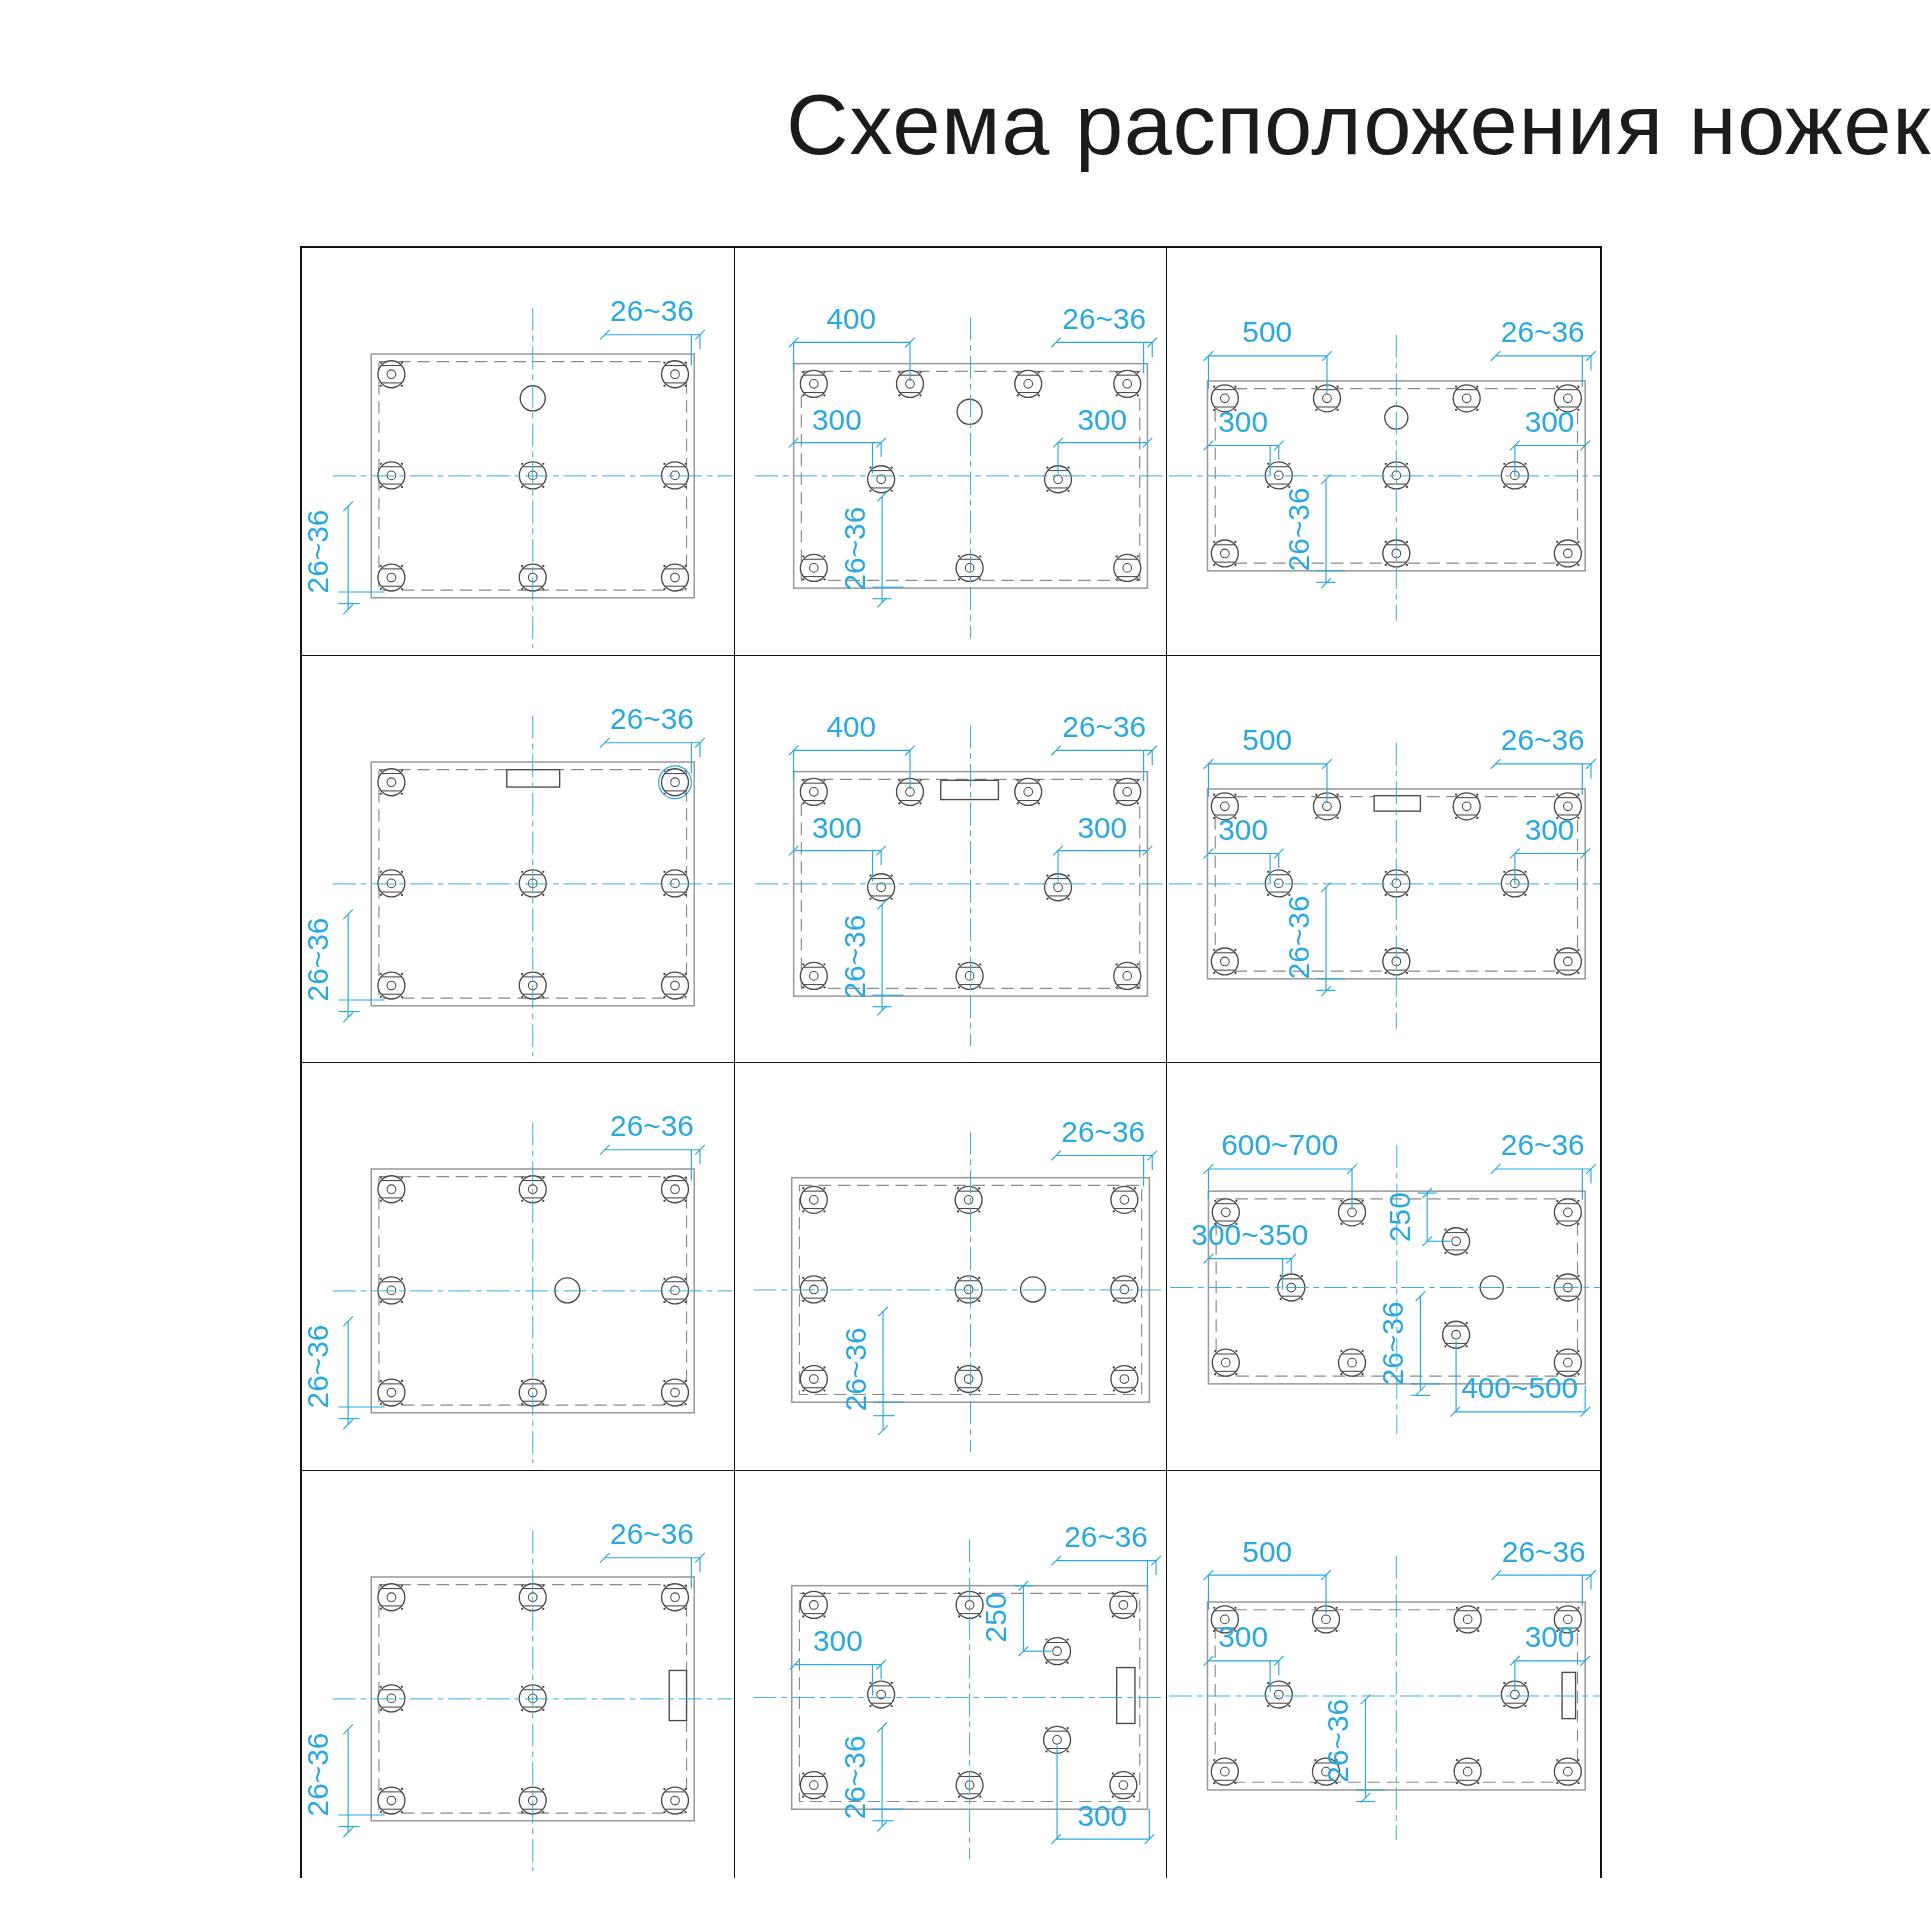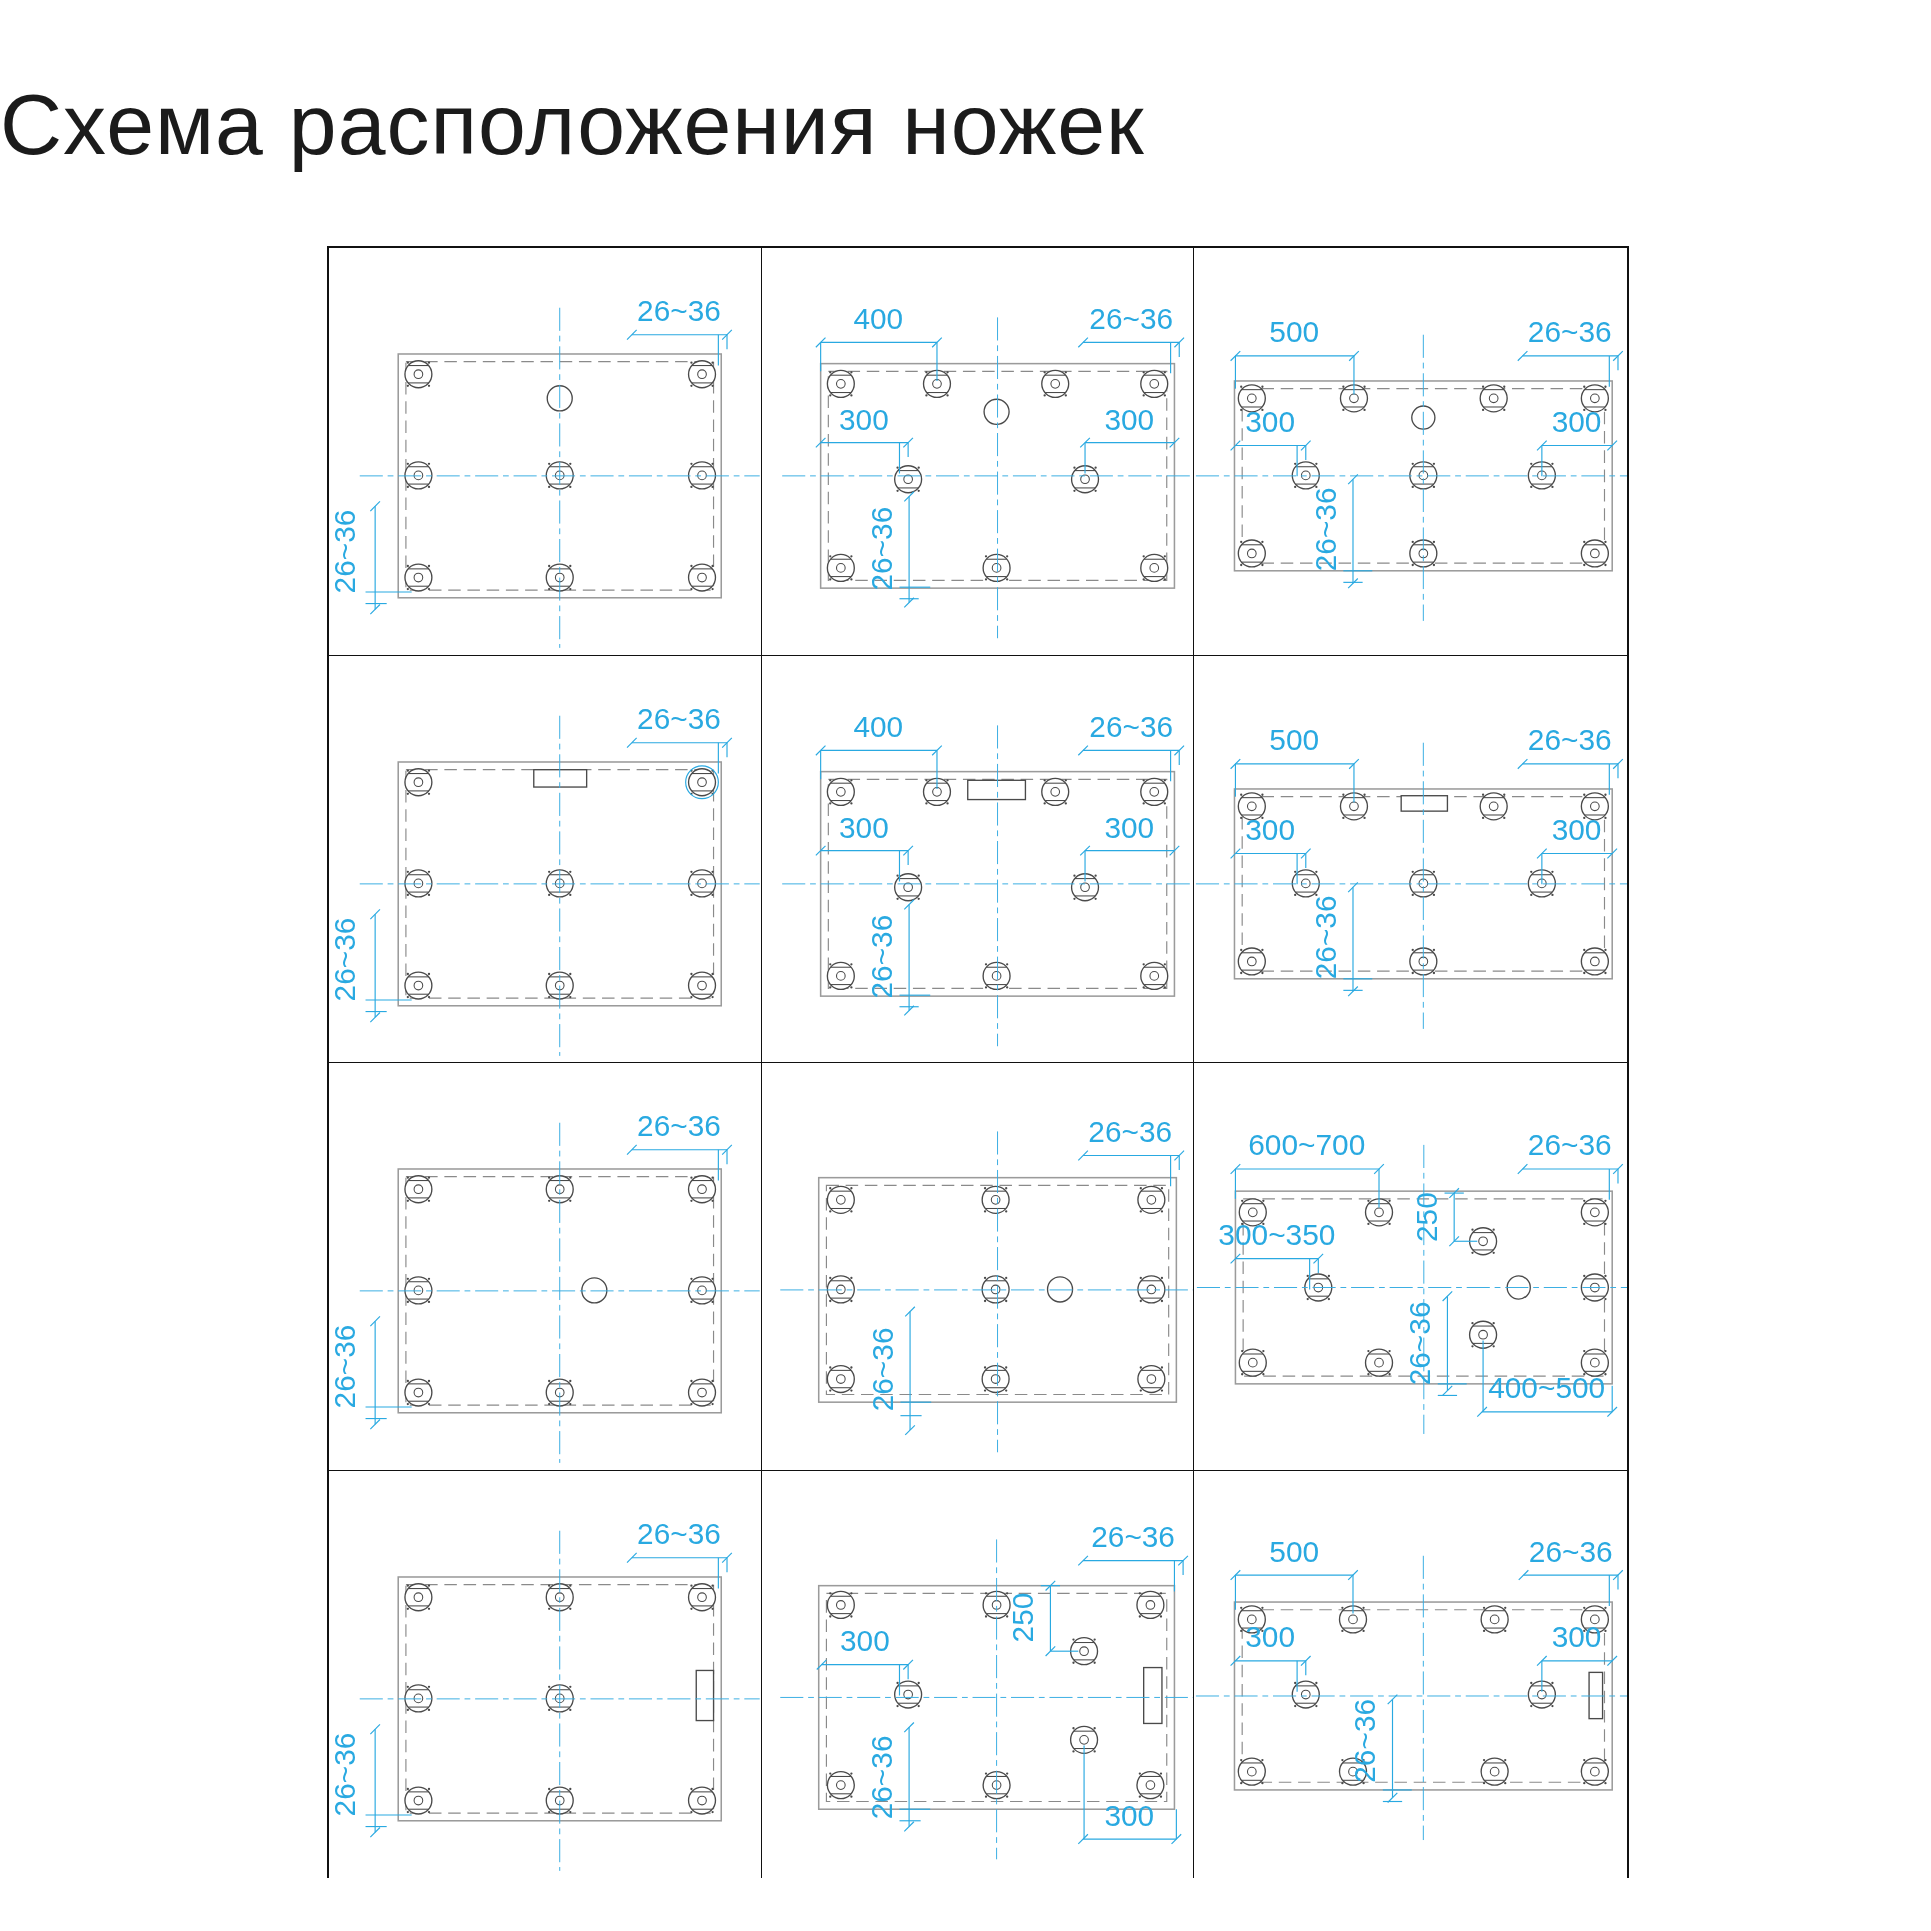--- a/index.html
+++ b/index.html
@@ -1,21 +1,21 @@
 <!DOCTYPE html>
 <html><head>
 <meta charset="utf-8">
 <style>
   html,body{margin:0;padding:0;background:#ffffff;}
   #canvas{position:relative;width:1931px;height:1931px;background:#fff;overflow:hidden;
           font-family:"Liberation Sans",sans-serif;}
-  #title{position:absolute;left:0;top:75px;width:1931px;text-align:left;margin:0;
+  #title{position:absolute;left:0;top:75px;width:1931px;text-align:right;margin:0;
          font-size:86px;font-weight:500;letter-spacing:1px;color:#1b1b1b;
          font-family:"Liberation Sans",sans-serif;}
-  #grid{position:absolute;left:327px;top:246px;width:1302px;height:1632px;
+  #grid{position:absolute;left:300px;top:246px;width:1302px;height:1632px;
         border:2.9px solid #111;box-sizing:border-box;display:grid;
         grid-template-columns:repeat(3,1fr);grid-template-rows:repeat(4,1fr);}
   .cell{border-right:1.9px solid #111;border-bottom:1.9px solid #111;box-sizing:border-box;background:#fff;}
   .cell.lastcol{border-right:none}
   .cell.lastrow{border-bottom:none}
   .cell svg{display:block;width:100%;height:100%;}
   
   .cl{stroke:#35ACE2;stroke-width:1;stroke-dasharray:24 5 6 5;fill:none}
   .tray{fill:none;stroke:#9b9b9b;stroke-width:1.6}
   .trayd{fill:none;stroke:#8a8a8a;stroke-width:1.2;stroke-dasharray:13 7}

